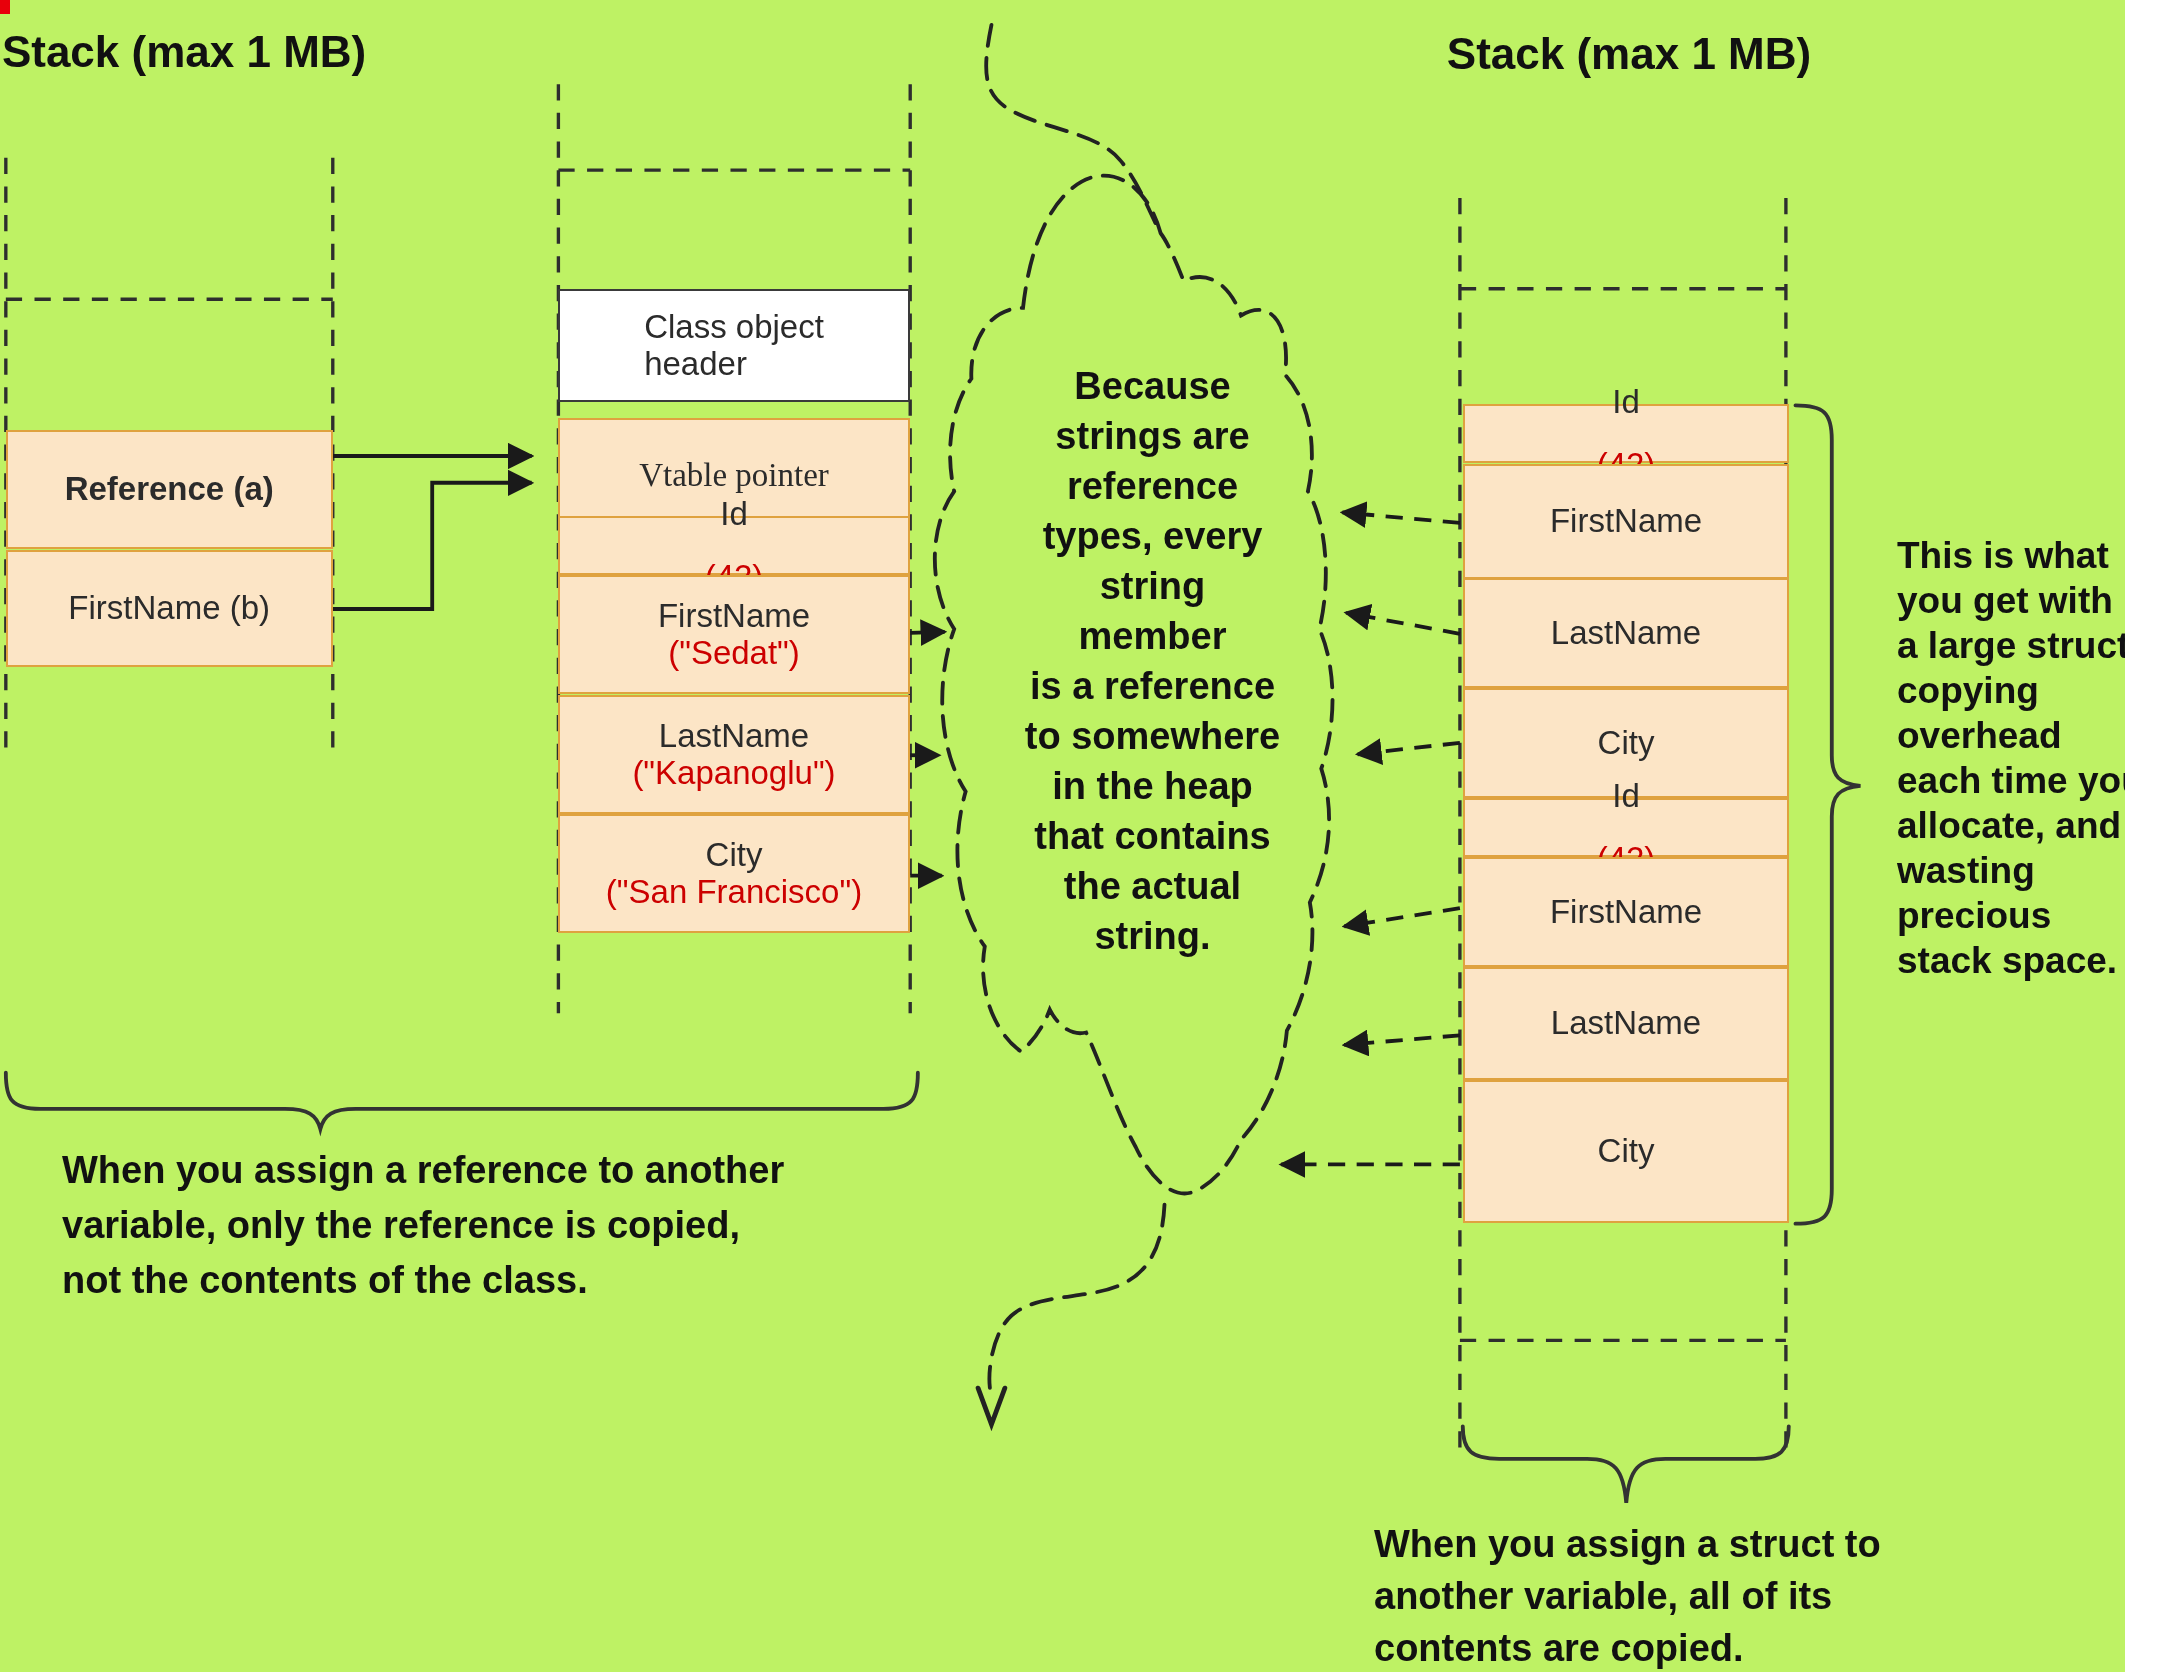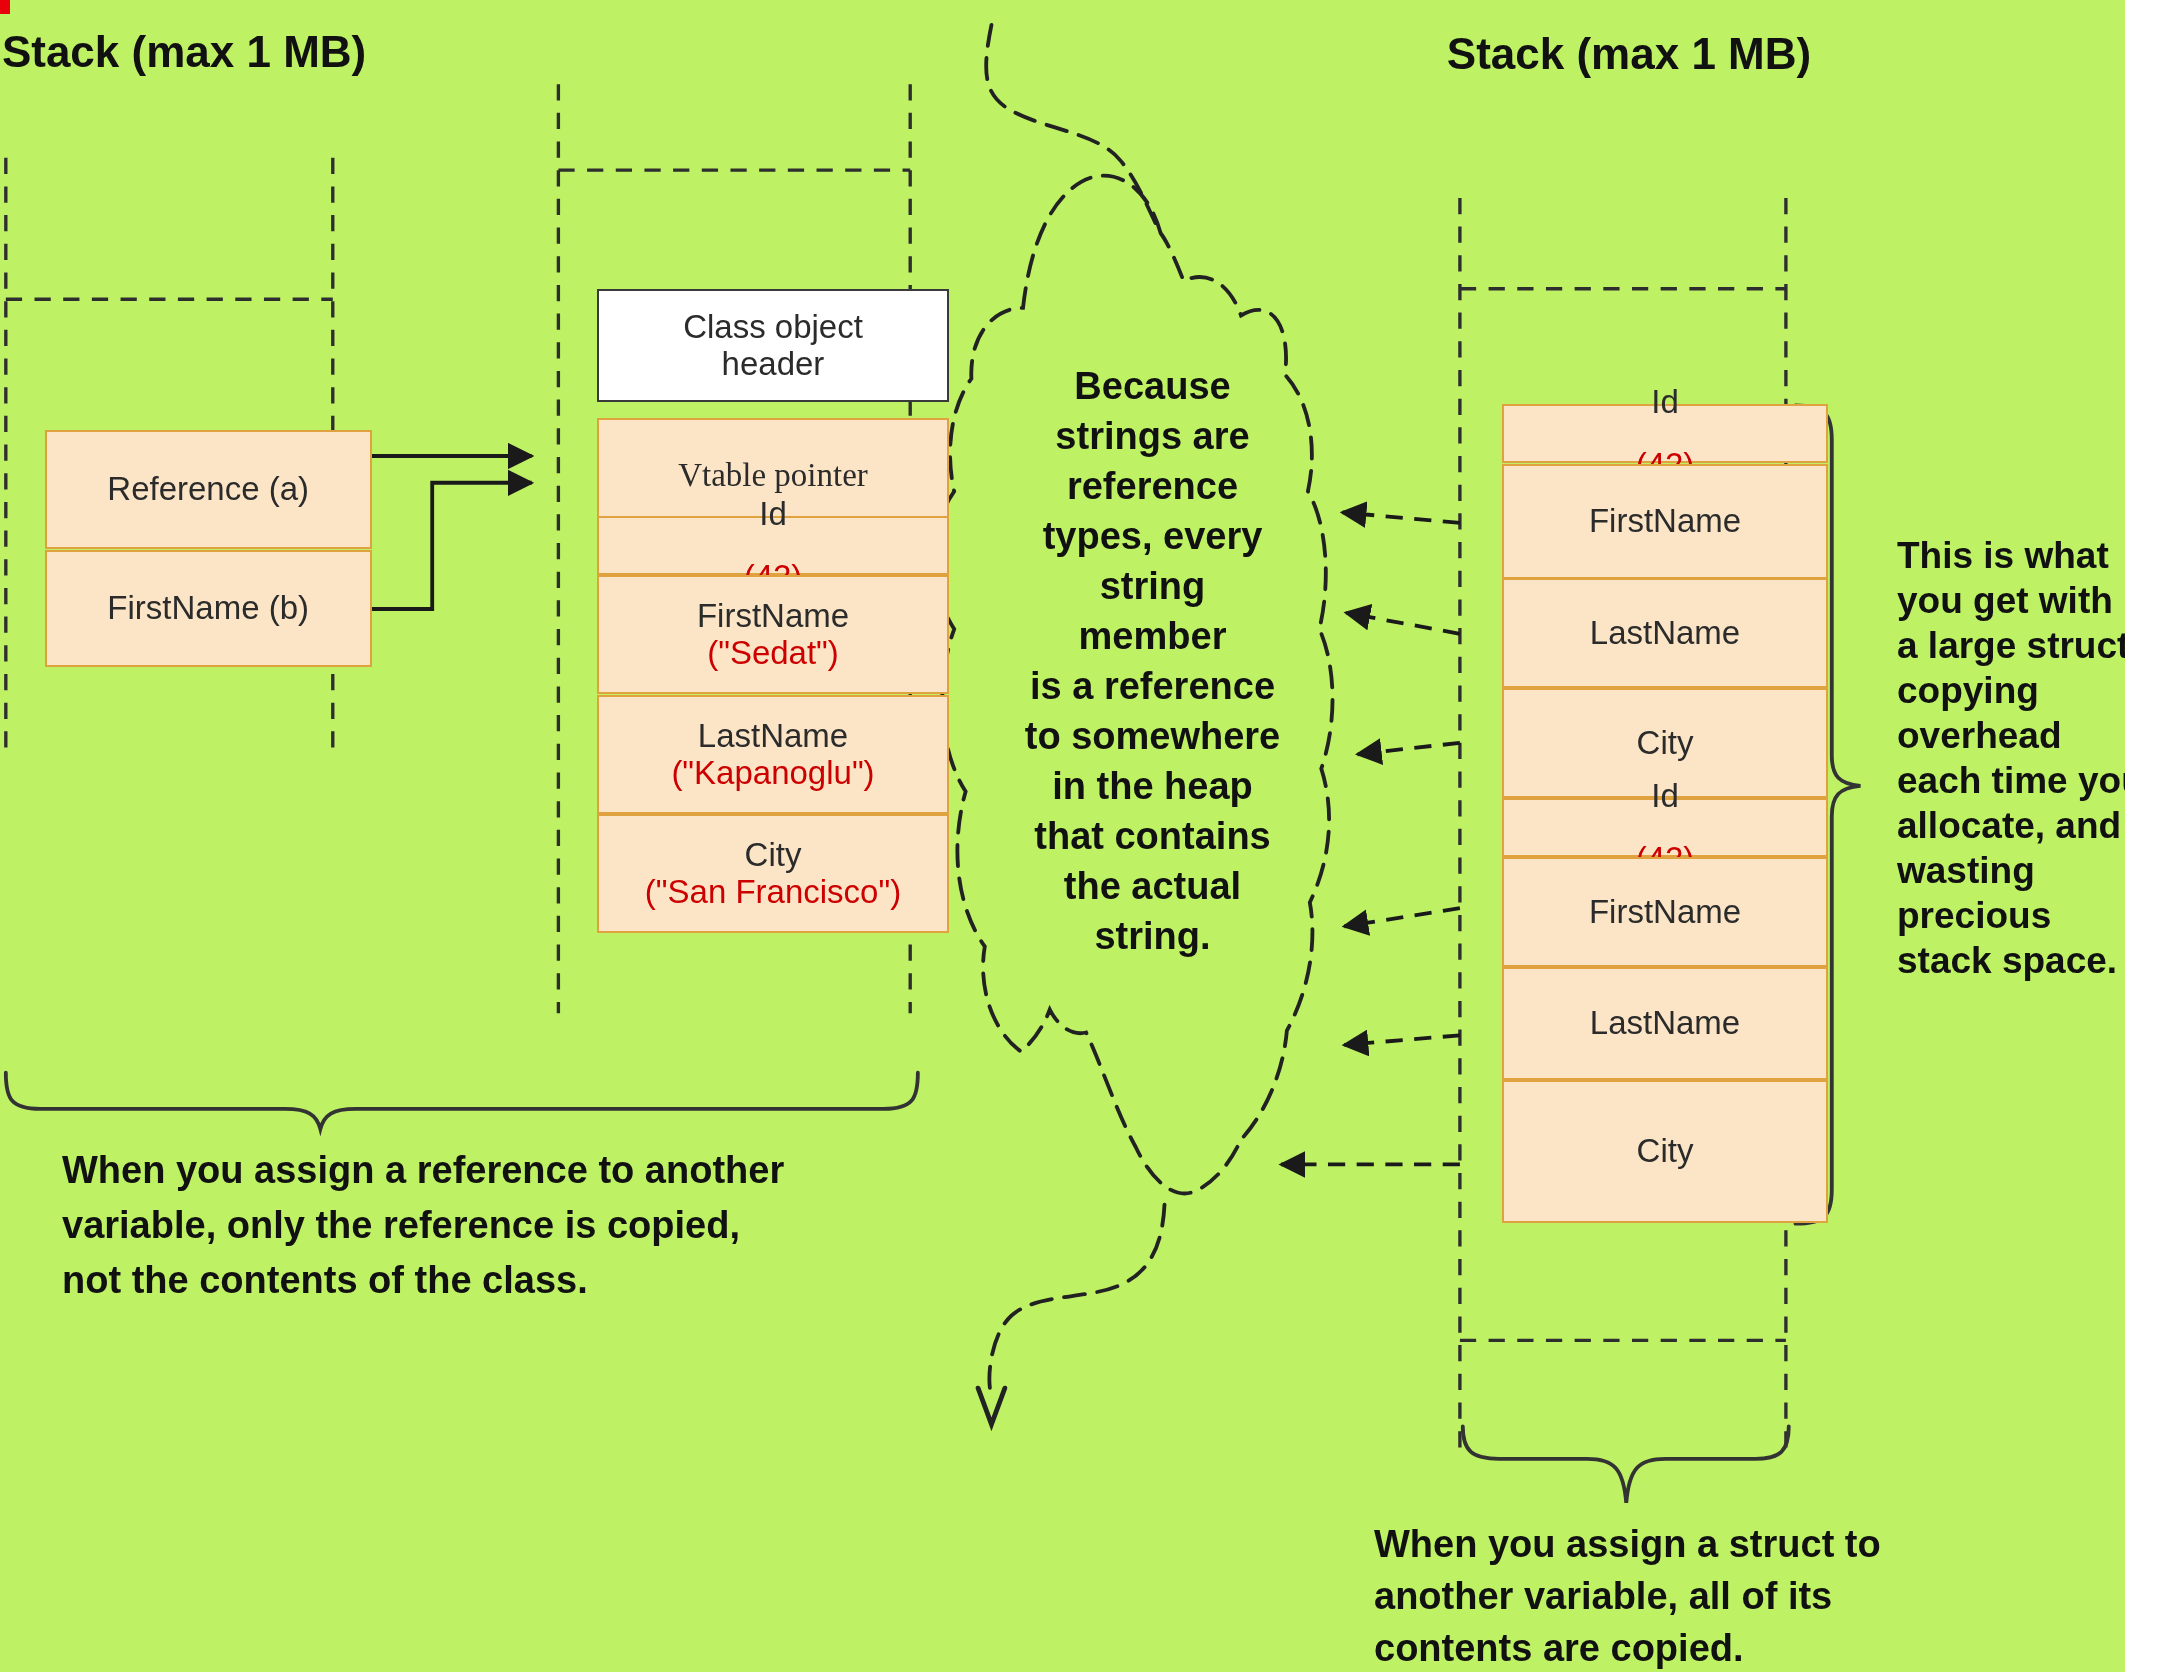--- a/index.html
+++ b/index.html
@@ -9,21 +9,21 @@
   .title{position:absolute;font:700 44px/1.14 "Liberation Sans",sans-serif;color:#111;
          white-space:pre-line;}
   .note{position:absolute;font:700 38px/55px "Liberation Sans",sans-serif;color:#111;
         white-space:pre-line;}
   .note-br{line-height:52px;}
   .note-rs{font-size:37px;line-height:45px;}
   .cloud-text{position:absolute;font:700 38px/50px "Liberation Sans",sans-serif;color:#111;
               text-align:center;white-space:pre-line;}
   .box{position:absolute;box-sizing:border-box;border:2.9px solid #dfa23f;background:#fce5c6;
        display:flex;flex-direction:column;align-items:center;justify-content:center;
-       font:400 33px/1.1 "Liberation Sans",sans-serif;color:#2b2b2b;text-align:center;margin-left:39px;}
+       font:400 33px/1.1 "Liberation Sans",sans-serif;color:#2b2b2b;text-align:left;}
   .box.white{border-color:#3a3a3a;background:#ffffff;}
   .row-inline{flex-direction:column;gap:27px;}
   .val{color:#cc0000;}
   .close-btn{position:absolute;left:2131px;top:5.7px;width:45px;height:45px;border-radius:50%;
              background:#3e3e3e;color:#fff;display:flex;align-items:center;justify-content:center;
              font:400 26px/1 "Liberation Sans",sans-serif;cursor:pointer;}
   .corner-mark{position:absolute;left:0;top:0;width:9.6px;height:14.3px;background:#e8000b;}
 </style>
 </head>
 <body>
@@ -104,21 +104,21 @@
                L1916 1244 C1916 1272 1908 1280 1878 1280"></path>
       <path d="M1530 1492 C1530 1518 1540 1526 1568 1526 L1660 1526
                C1688 1526 1698 1536 1701 1572 C1704 1536 1714 1526 1742 1526
                L1836 1526 C1862 1526 1871 1518 1871 1492"></path>
     </g>
   </svg>
 
   <div class="title" style="left:1.9px;top:27px;">Stack (max 1 MB)</div>
   <div class="title" style="left:1438px;top:29px;width:382px;text-align:center;">Stack (max 1 MB)</div>
 
-  <div class="box" style="left:5.7px;top:430px;width:327px;height:119px;">
+  <div class="box" style="left:5.7px;top:430px;width:327px;height:119px;font-weight:bold;">
     <span>Reference (a)</span>
   </div>
   <div class="box" style="left:5.7px;top:550px;width:327px;height:117px;">
     <span>FirstName (b)</span>
   </div>
 
   <div class="box white" style="left:558px;top:289px;width:352px;height:113px;white-space:pre-line;">Class object
 header</div>
 
   <div class="box" style="left:558px;top:418px;width:352px;height:115px;font-family:Liberation Serif, serif;">

